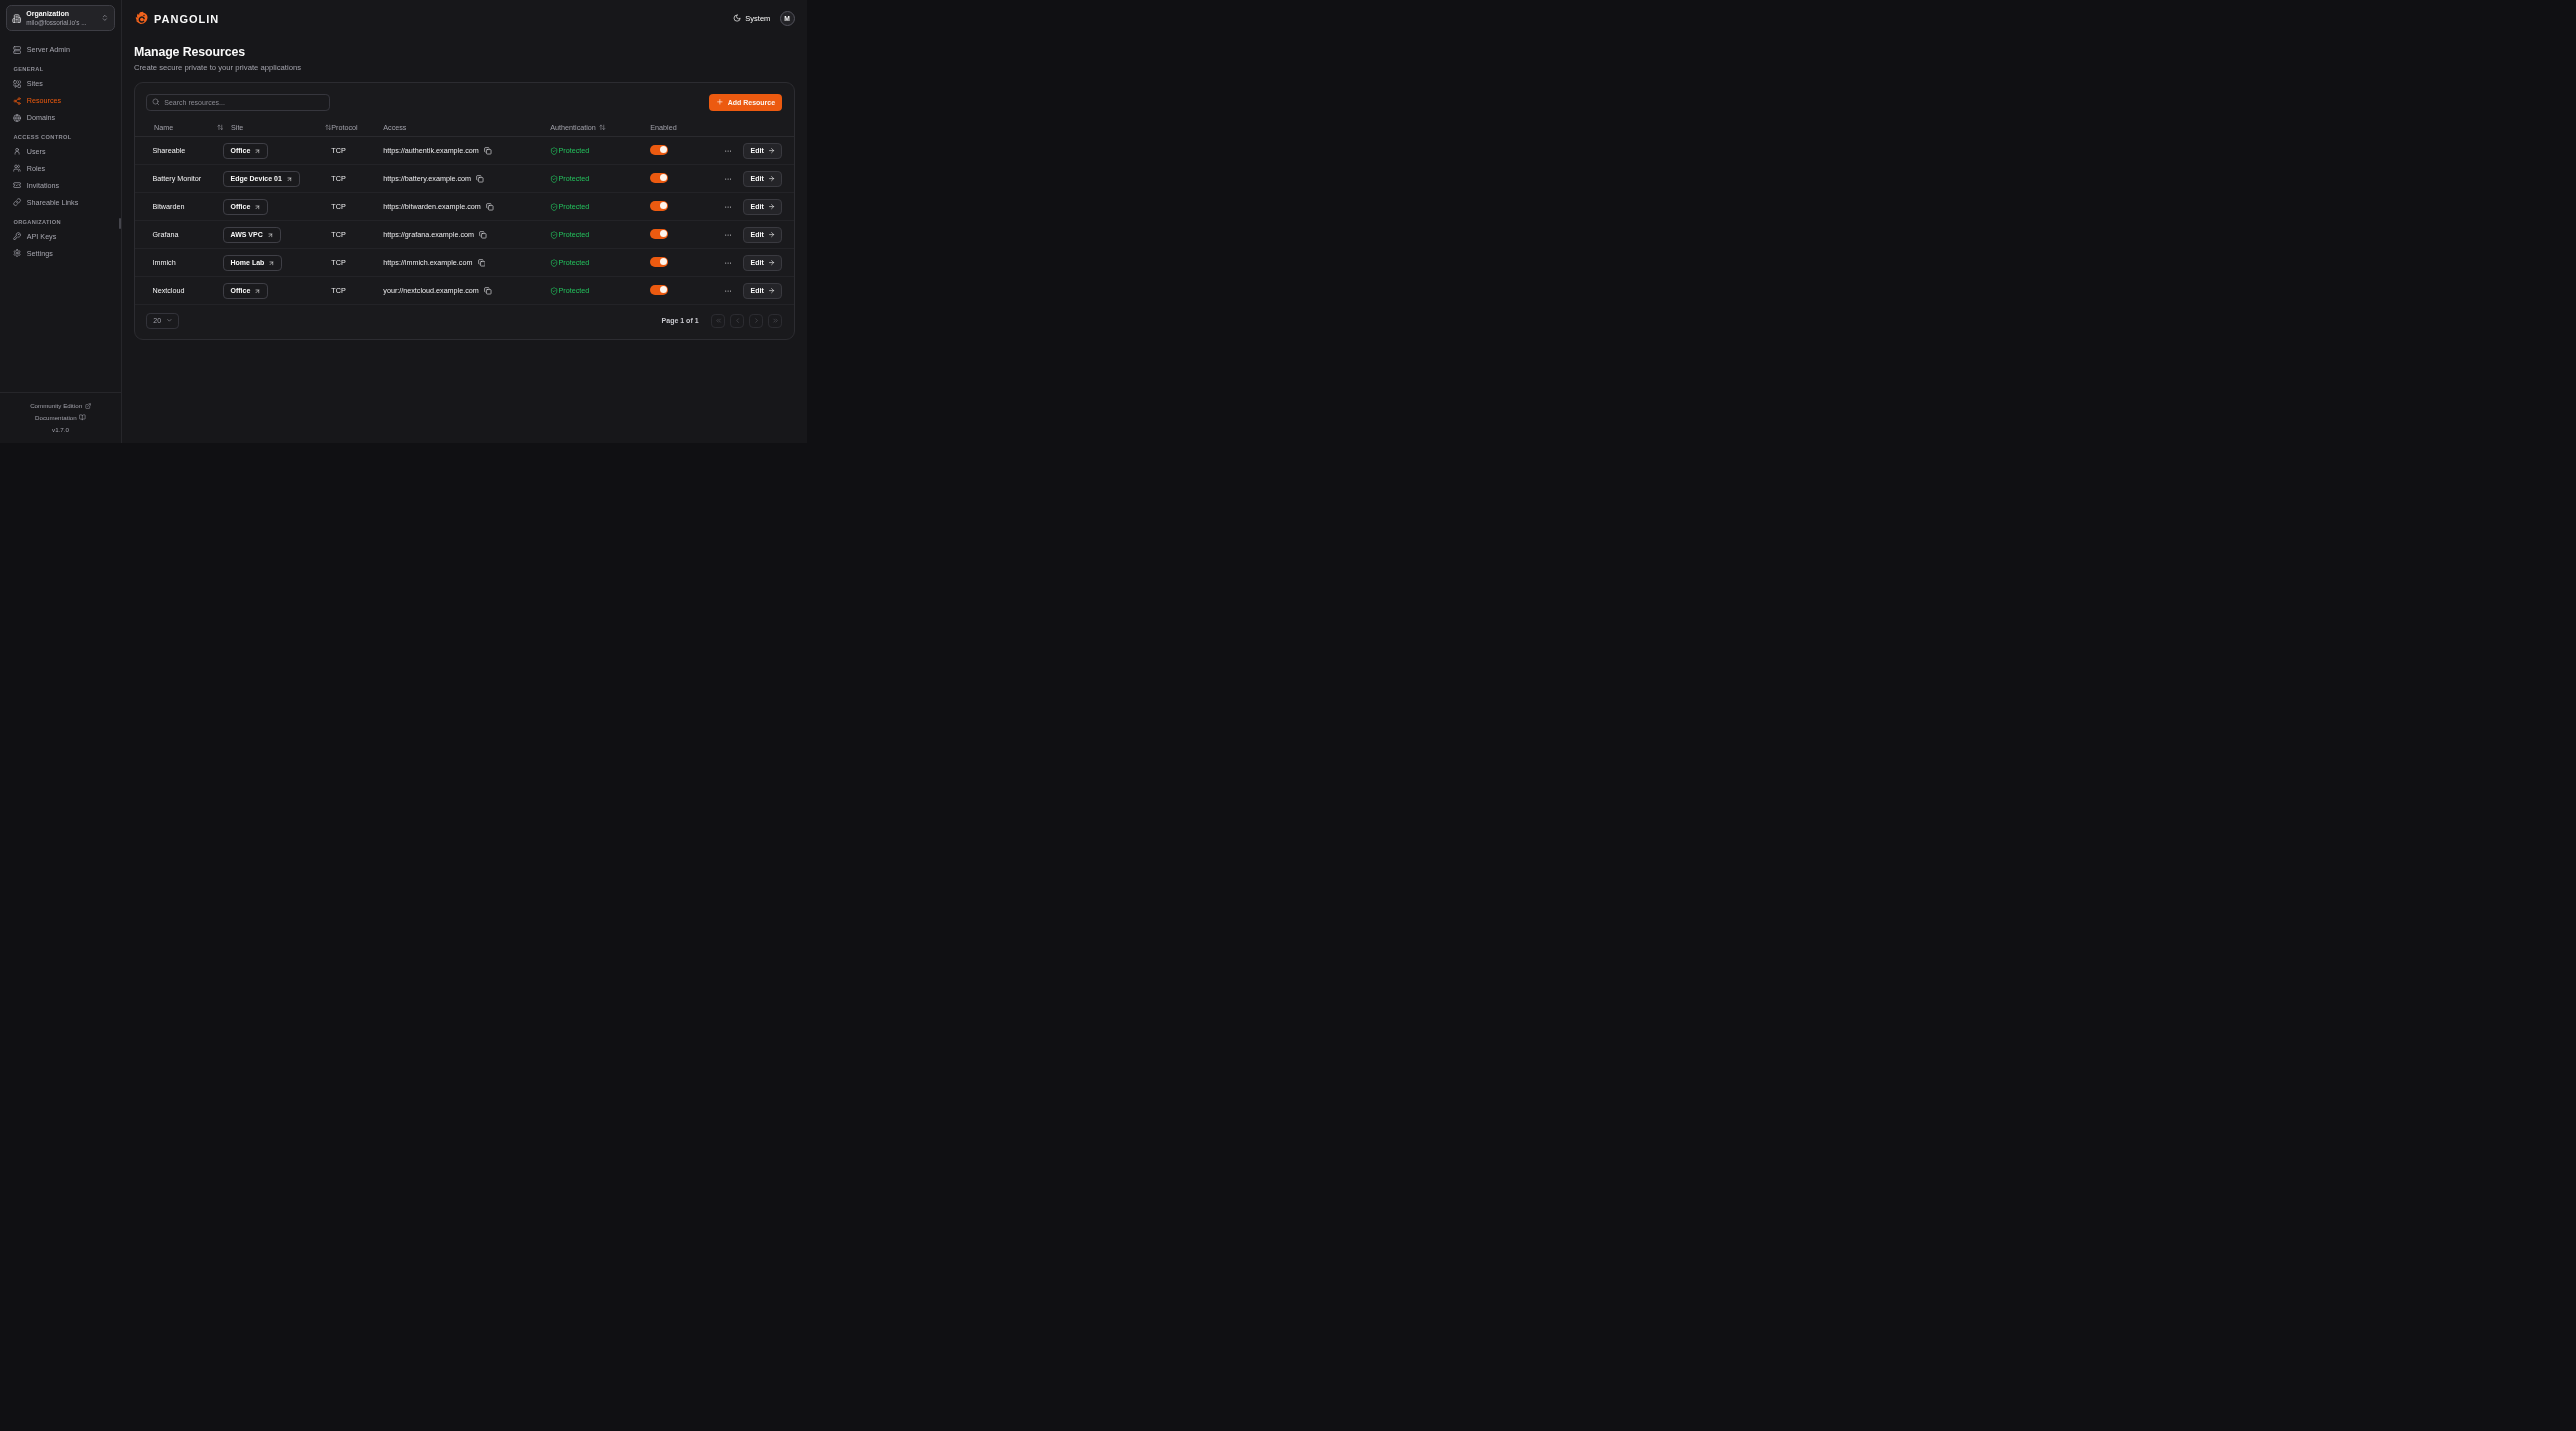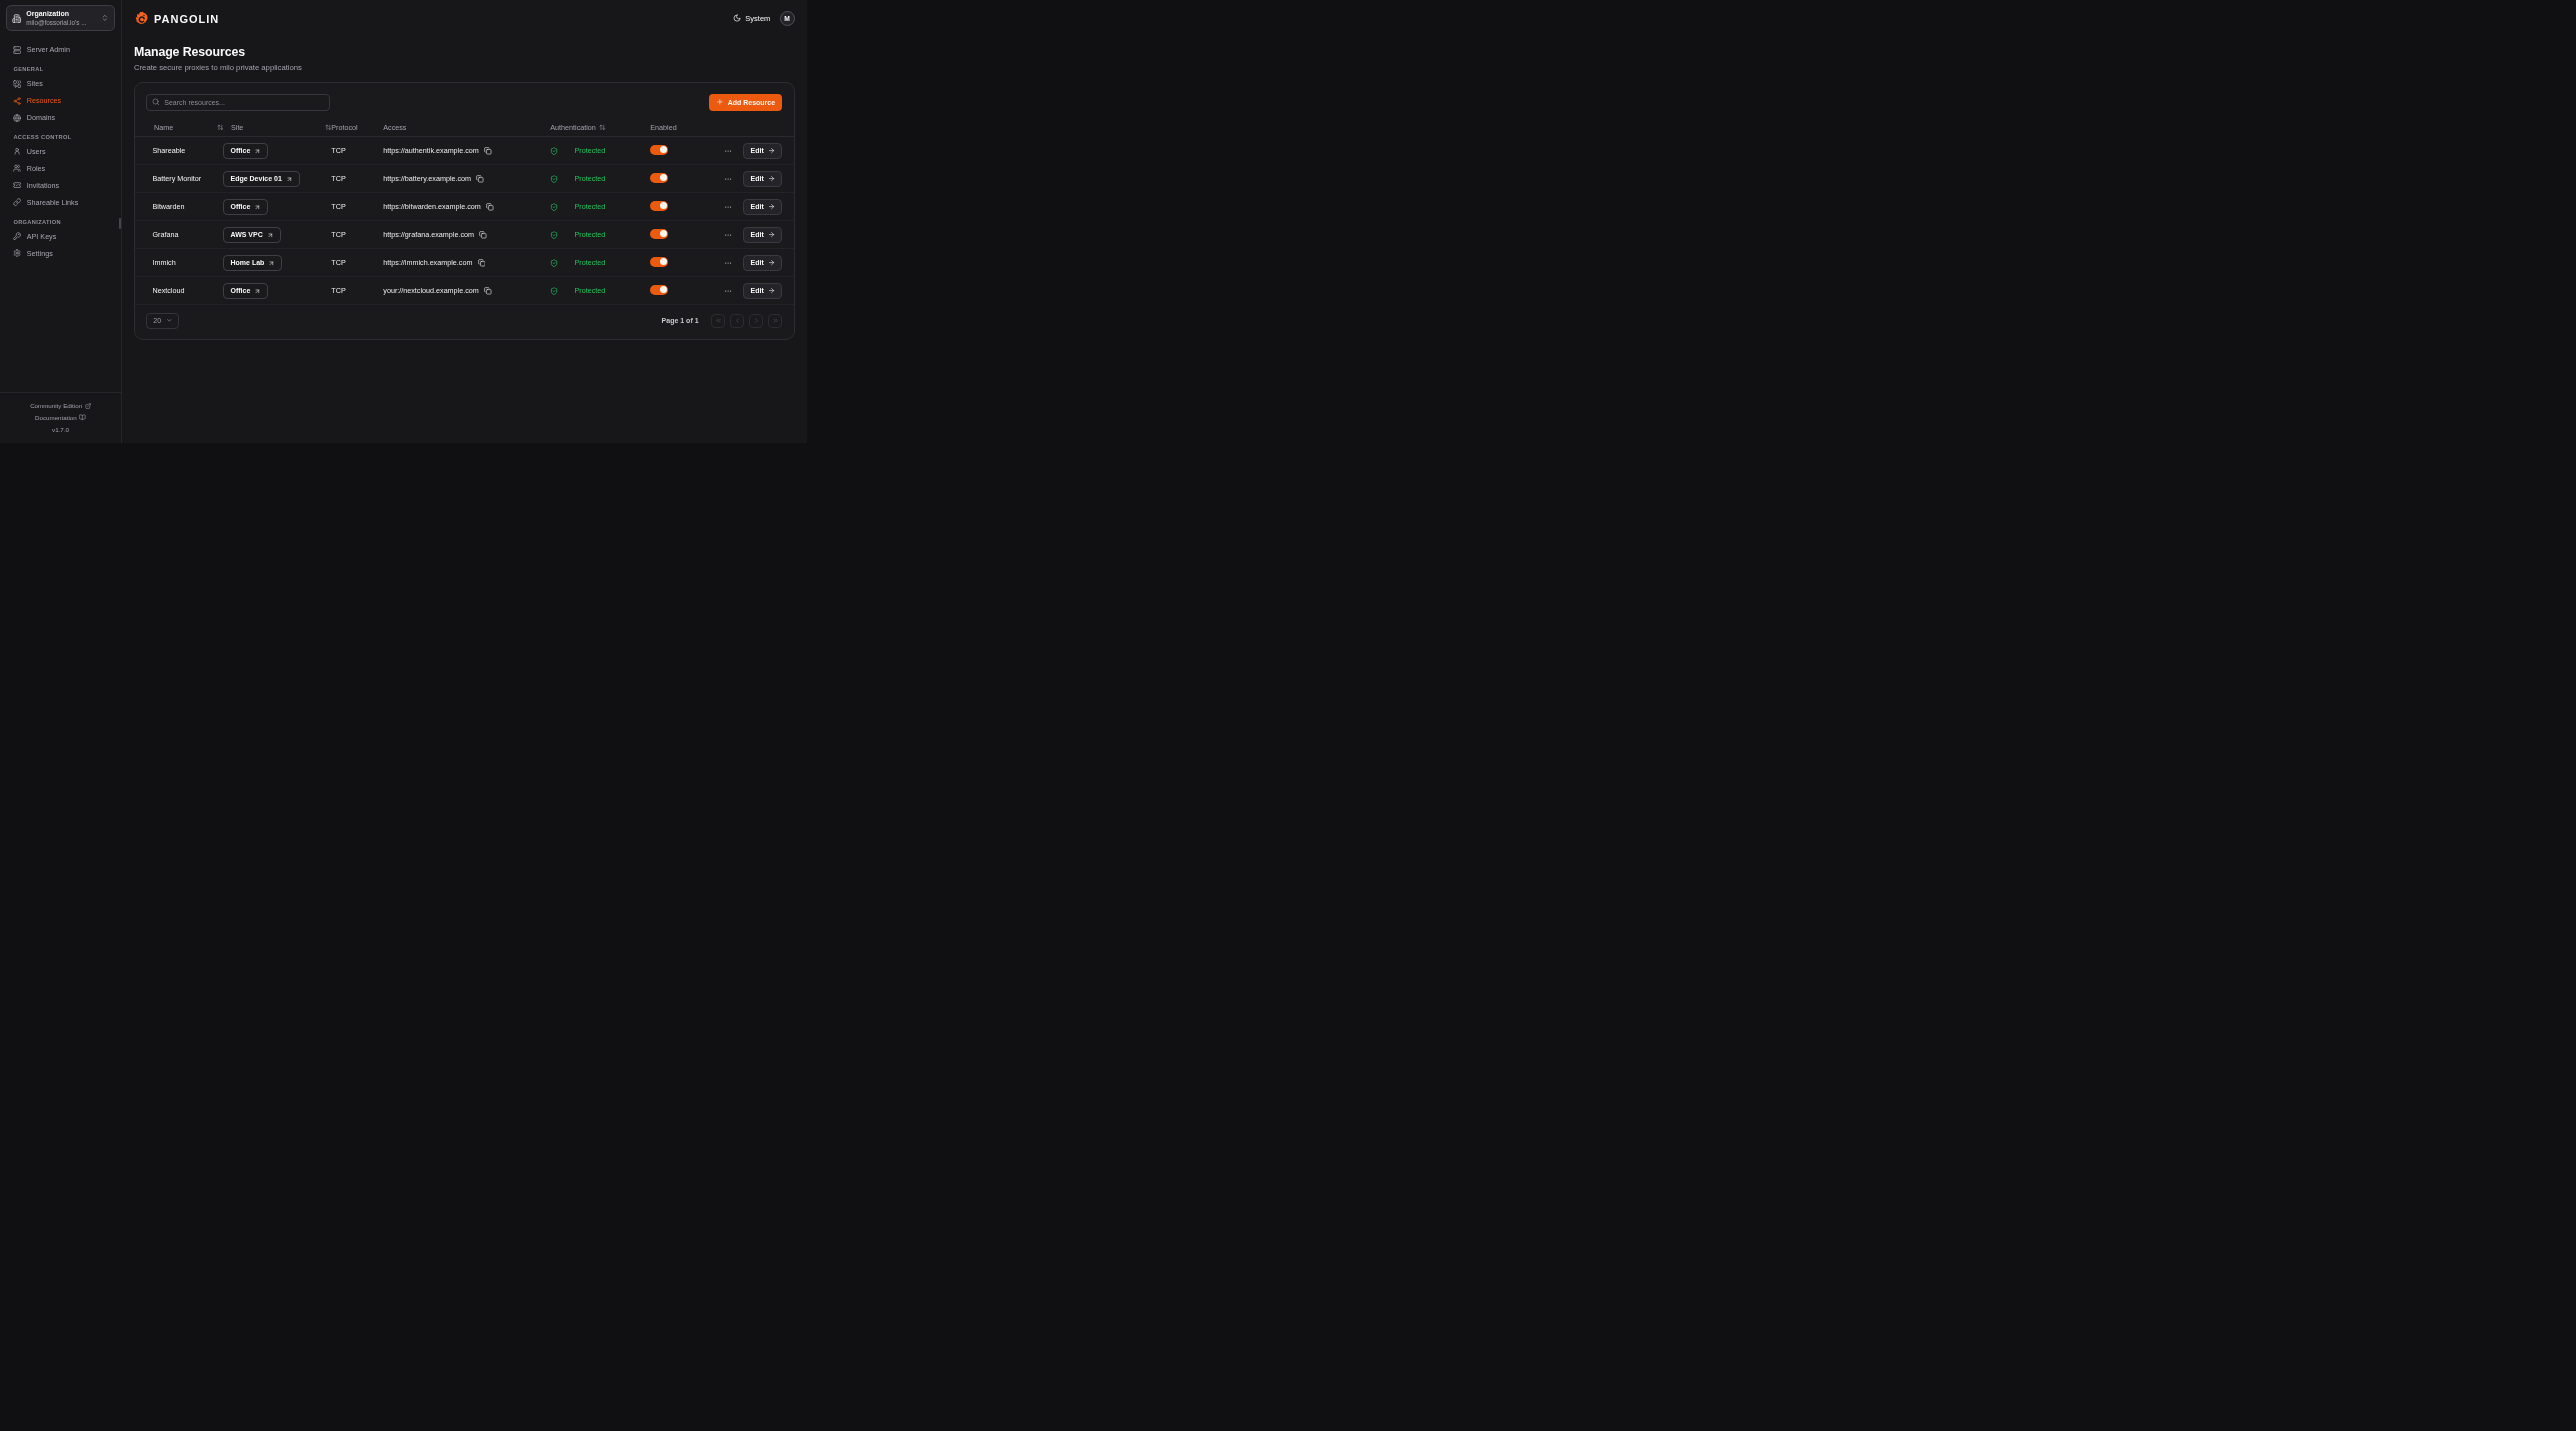--- a/index.html
+++ b/index.html
@@ -47,21 +47,21 @@
   .thead { height:19.6px; color:#a1a1aa; font-size:7.2px; border-bottom:0.5px solid #2a2a2e; }
   .th { display:flex; align-items:center; gap:3.6px; }
   .th.sortable { cursor:pointer; }
   .th.indent { padding-left:7.7px;justify-content:space-between; }
   .trow { height:28px; border-bottom:0.5px solid #232327; font-size:7.2px; }
   .cell-name { color:#f4f4f5; padding-left:6.2px; }
   .site-badge { display:inline-flex; align-items:center; gap:4.1px; border:0.5px solid #3f3f46; background:transparent; border-radius:4.1px; padding:3.6px 6.2px; font-size:7px; font-weight:bold; color:#fafafa; font-family:inherit; cursor:pointer; width:max-content; }
   .cell-proto { color:#ededef; }
   .cell-access { display:flex; align-items:center; gap:5.2px; color:#ededef; }
   .copy-btn { background:none; border:none; color:#e4e4e7; cursor:pointer; display:flex; padding:0; }
-  .cell-auth { display:flex; align-items:center; gap:16px; color:#23c45e;text-align:center; }
+  .cell-auth { display:flex; align-items:center; gap:0; color:#23c45e;text-align:center; }
   .toggle { width:17.5px; height:9.3px; border-radius:5.2px; background:#ec5a10; border:none; position:relative; cursor:pointer; display:inline-block; }
   .toggle .knob { position:absolute; top:1px; right:1px; width:7.2px; height:7.2px; border-radius:50%; background:#fdf4ec; }
   .cell-actions { display:flex; align-items:center; justify-content:flex-end; gap:10.8px; }
   .menu-btn { background:none; border:none; color:#d4d4d8; cursor:pointer; display:flex; padding:0; }
   .edit-btn { height:15.5px; padding:0 6.2px; background:#242428; border:0.5px solid #3a3a40; border-radius:4.1px; color:#fafafa; font-size:7px; font-weight:bold; font-family:inherit; display:flex; align-items:center; gap:4.1px; cursor:pointer; }
 
   .card-footer { display:flex; align-items:center; justify-content:space-between; padding:7.7px 11.3px 10.3px; }
   .pagesize { width:33px; height:15.5px; border:0.5px solid #33333a; border-radius:4.1px; background:transparent; color:#a1a1aa; font-size:7px; font-family:inherit; display:flex; align-items:center; justify-content:center; gap:4.6px; cursor:pointer; }
   .pager { display:flex; align-items:center; gap:12.4px; }
   .page-info { font-size:7px; color:#c9c9cf; font-weight:bold; }
@@ -262,21 +262,21 @@
           <span>System</span>
         </div>
         <div class="avatar">
           <span>M</span>
         </div>
       </div>
     </div>
 
     <div class="page-head">
       <h1 class="page-title">Manage Resources</h1>
-      <div class="page-subtitle">Create secure proxies to milo private applications</div>
+      <div class="page-subtitle">Create secure private to your private applications</div>
     </div>
 
     <section class="card">
       <div class="card-toolbar">
         <div class="search-box">
           <span>
               <svg width="7.7" height="7.7" viewBox="0 0 24 24" fill="none" stroke="#8b8b93" stroke-width="2" stroke-linecap="round" stroke-linejoin="round">
                 <circle cx="11" cy="11" r="8"></circle>
                 <path d="m21 21-4.3-4.3"></path>
               </svg>

